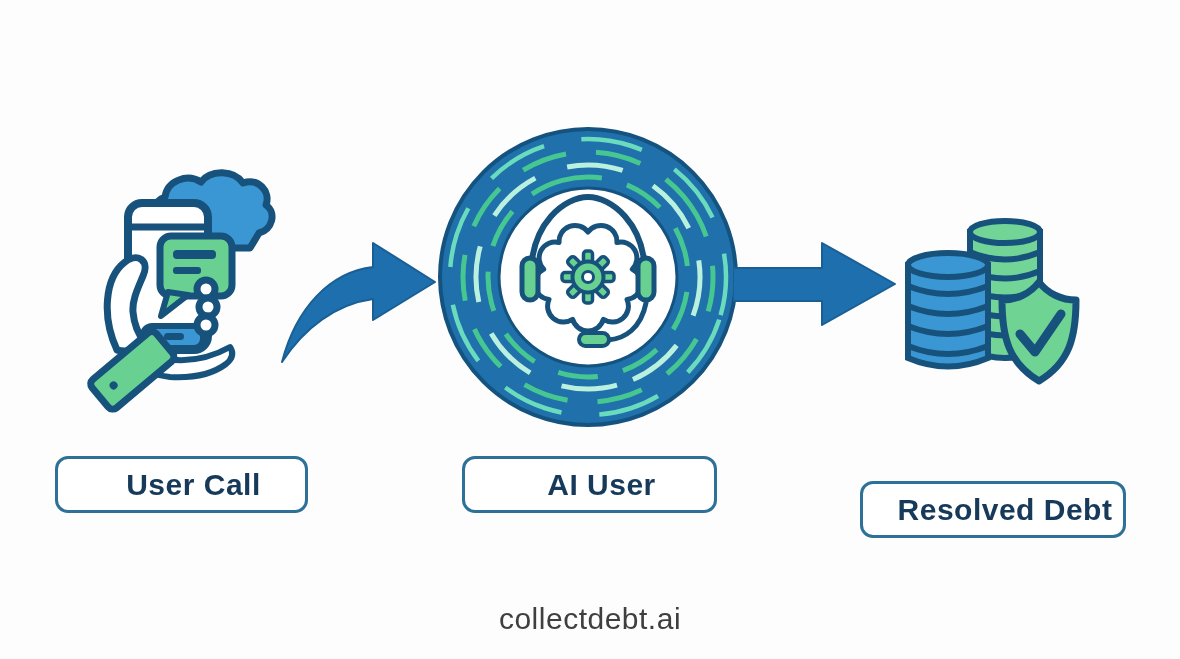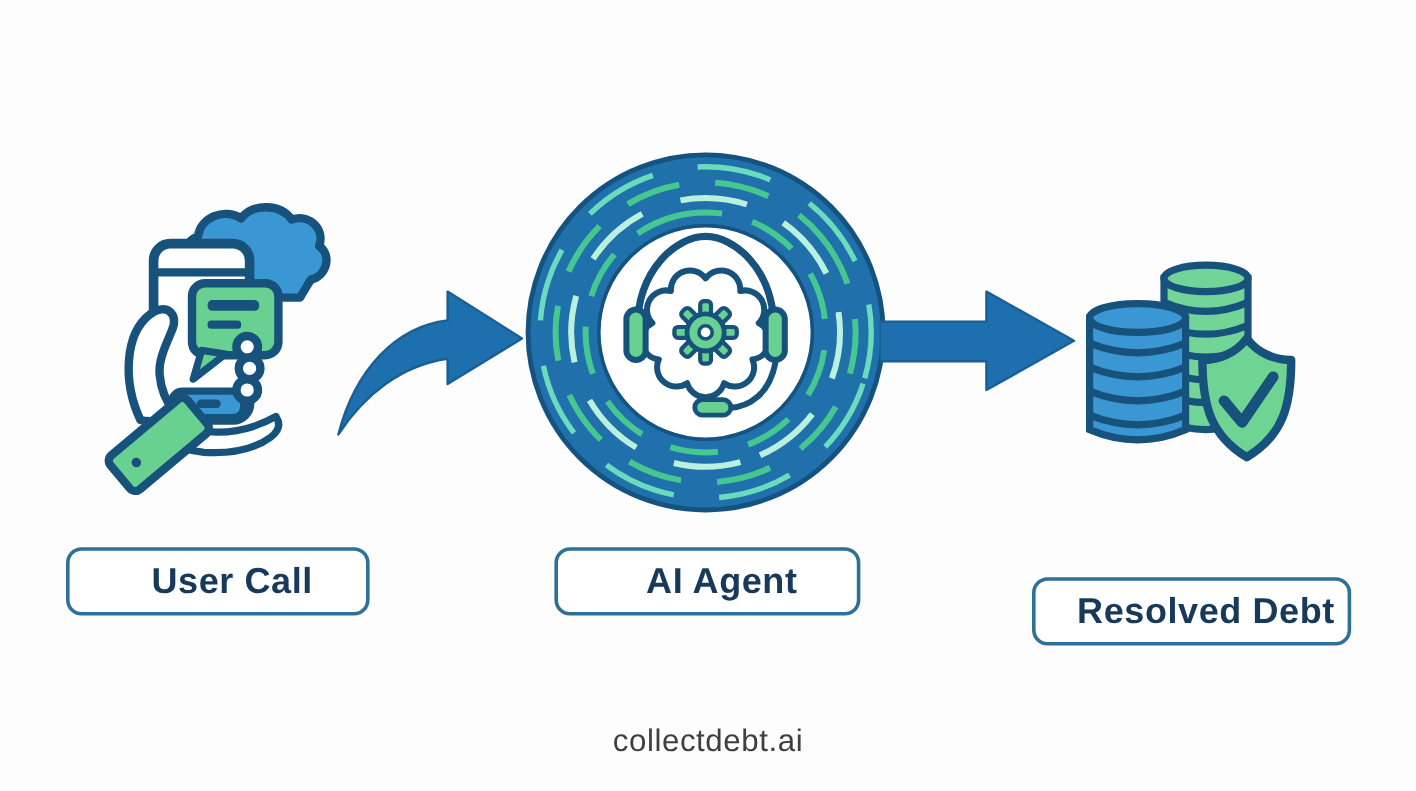--- a/index.html
+++ b/index.html
@@ -24,21 +24,21 @@
   .label-text{
     font-size:30px;
     font-weight:700;
     letter-spacing:0.5px;
     color:#173a5a;
   }
   .footer{
     position:absolute;
     left:0;top:602px;width:1180px;
     text-align:center;
-    font-size:26px;
+    font-size:30px;
     font-weight:500;
     letter-spacing:0.5px;
     color:#3f3f3f;
   }
 </style>
 </head>
 <body>
 
 <div class="canvas">
 
@@ -154,21 +154,21 @@
       <path d="M139,72 C148,84 162,90 176,90 C176,128 169,153 139,171 C109,153 102,128 102,90 C116,90 130,84 139,72 Z" fill="#6fd394" stroke="#17527c" stroke-width="7" stroke-linejoin="round"></path>
       <path d="M120,124 L135,142 L161,104" fill="none" stroke="#17527c" stroke-width="9" stroke-linecap="round" stroke-linejoin="round"></path>
     </g>
   </svg>
 
   <div class="label-box" style="left:55px;width:253px;">
     <span class="label-text">User Call</span>
   </div>
 
   <div class="label-box" style="left:462px;width:255px;">
-    <span class="label-text">AI Agent</span>
+    <span class="label-text">AI User</span>
   </div>
 
   <div class="label-box" style="left:860px;width:266px;margin-top:25px;">
     <span class="label-text">Resolved Debt</span>
   </div>
 
   <div class="footer">collectdebt.ai</div>
 
 </div>
 

